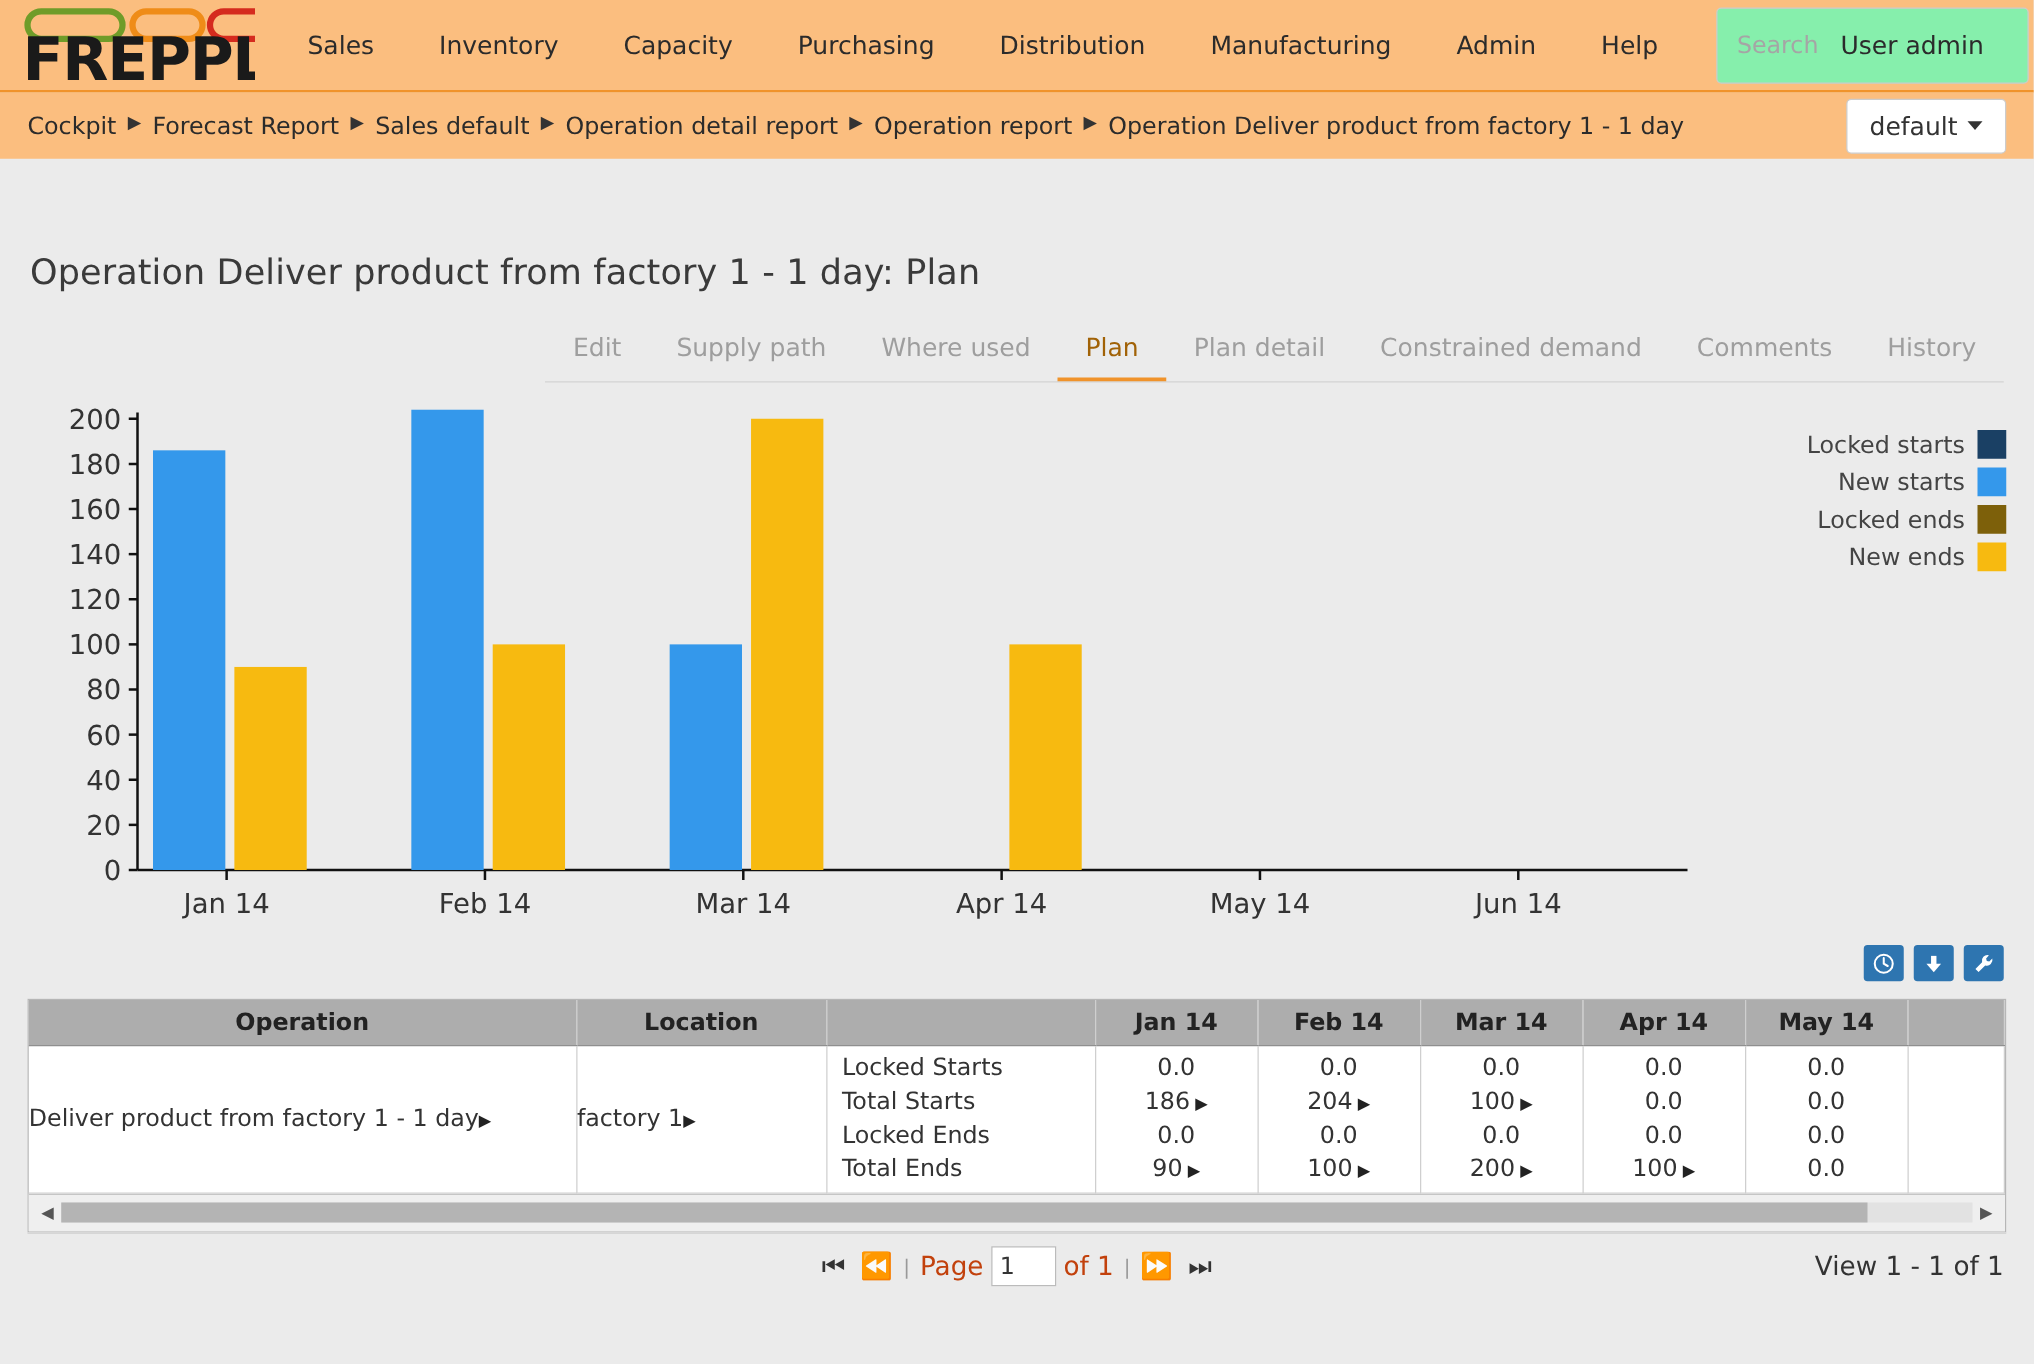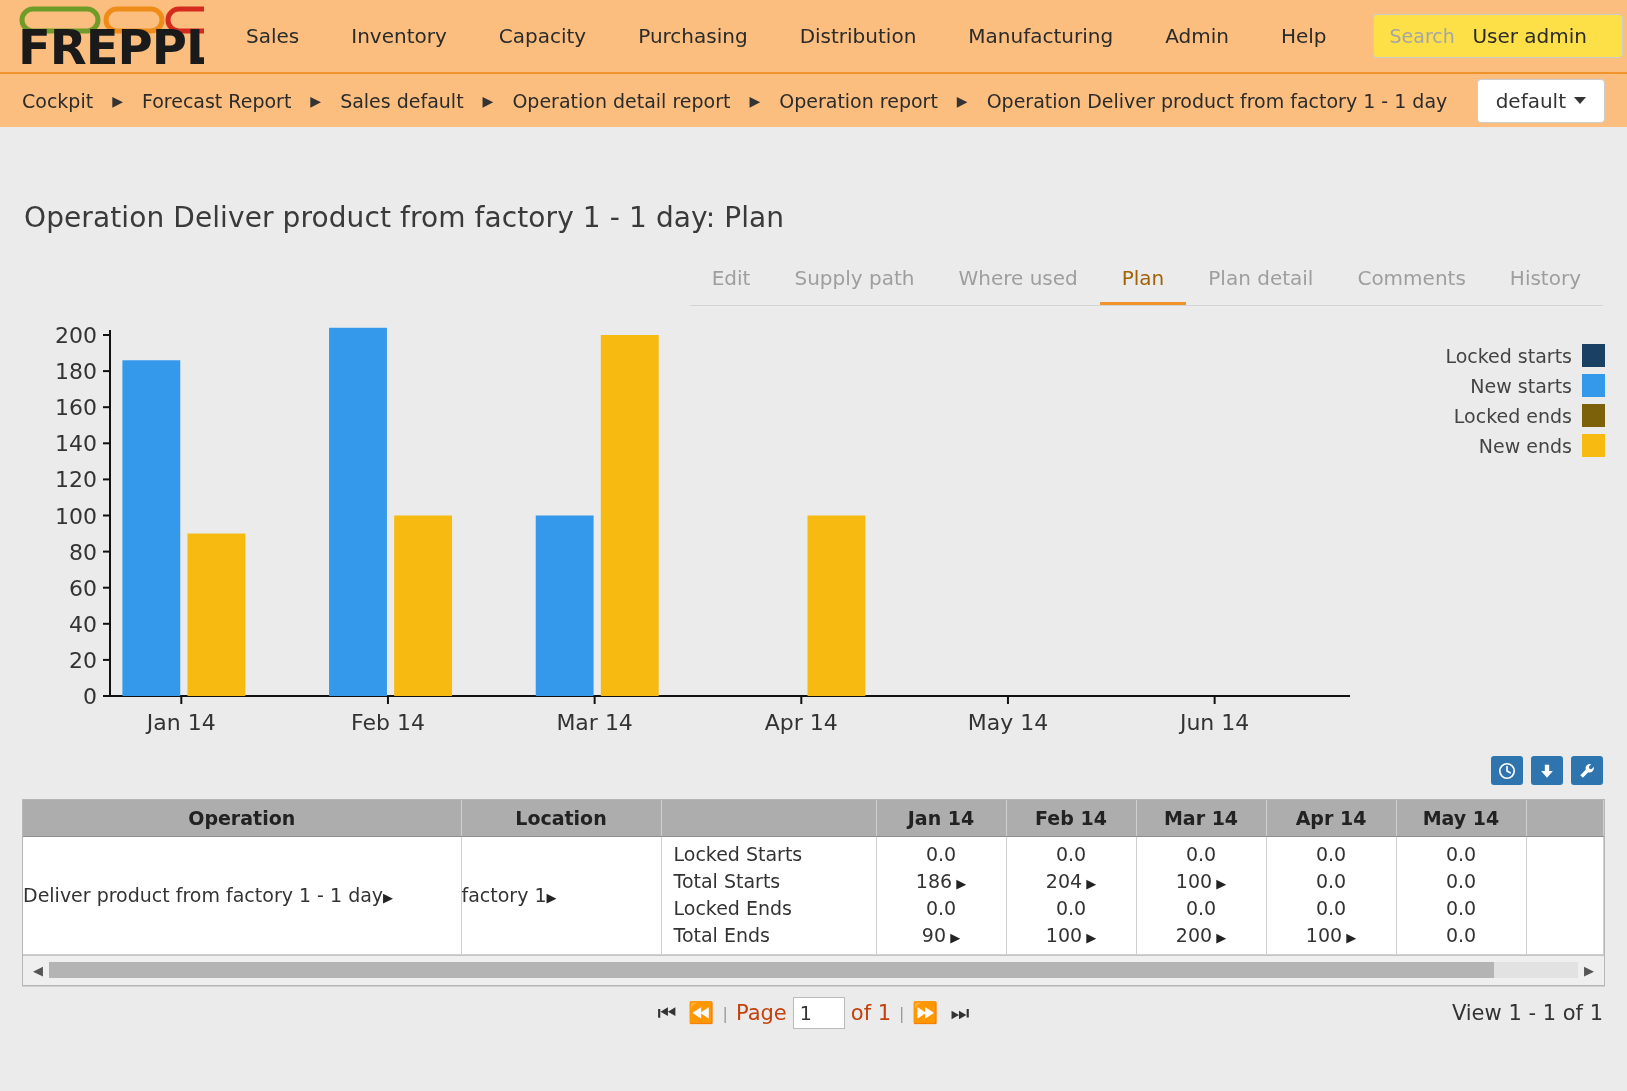--- a/index.html
+++ b/index.html
@@ -22,42 +22,42 @@
   }
   .logo { width:186px; flex:0 0 186px; padding-top:2px; }
   .logo svg { display:block; }
   .menu { display:flex; align-items:center; gap:16px; margin-left:24px; }
   .menu a {
     color:#2b2b2b; text-decoration:none; font-size:20px;
     padding:8px 18px; white-space:nowrap;
   }
   .searchbox {
     margin-left:28px;
-    width:250px; height:44px;
-    background:#fde047; border:1px solid #ccc; border-radius:4px;
+    width:250px; height:61px;
+    background:#86efac; border:1px solid #ccc; border-radius:4px;
     display:flex; align-items:center; padding:0 14px;
   }
   .searchbox input {
     border:0; outline:0; width:100%; font-size:19px;
     font-family:"DejaVu Sans", sans-serif; color:#555; background:transparent;
   }
   .searchbox input::placeholder { color:#a5a5a5; }
   .useradmin {
     position:absolute; right:40px; top:50%; transform:translateY(-50%);
     font-size:20px; color:#2b2b2b; white-space:nowrap;
   }
 
   
   .crumbbar {
     height:53px; background:#fbbe7f;
     display:flex; align-items:center;
     padding:0 18px 0 22px;
     position:relative;
   }
-  .crumbs { display:flex; align-items:center; font-size:19px; color:#2b2b2b;gap:10px; }
+  .crumbs { display:flex; align-items:flex-start; font-size:19px; color:#2b2b2b; }
   .crumbs .c { white-space:nowrap; cursor:pointer; }
   .crumbs .sep { margin:0 9px; font-size:14px; color:#333; }
   .defaultbtn {
     position:absolute; right:22px; top:50%; transform:translateY(-50%);
     background:#fff; border:1px solid #ccc; border-radius:4px;
     padding:9px 18px; font-size:20px; color:#333; cursor:pointer;
     display:flex; align-items:center; gap:8px;
   }
   .caret { width:0;height:0;border-left:6px solid transparent;border-right:6px solid transparent;border-top:7px solid #333; }
 
@@ -210,20 +210,21 @@
 
 <div class="pagetitle">Operation Deliver product from factory 1 - 1 day: Plan</div>
 
 <div class="tabsrow">
   <div class="tabs">
     <div class="tab">Edit</div>
     <div class="tab">Supply path</div>
     <div class="tab">Where used</div>
     <div class="tab active">Plan</div>
     <div class="tab">Plan detail</div>
+    <div class="tab">Constrained demand</div>
     <div class="tab">Comments</div>
     <div class="tab">History</div>
   </div>
 </div>
 
 <div class="chartwrap">
   <svg class="chart-svg" id="chart" width="1400" height="430">
       <line x1="110" y1="12" x2="110" y2="378" stroke="#111" stroke-width="2"></line>
       <line x1="110" y1="378" x2="1350" y2="378" stroke="#111" stroke-width="2"></line>
       <line x1="103" y1="378" x2="110" y2="378" stroke="#111" stroke-width="2"></line>

